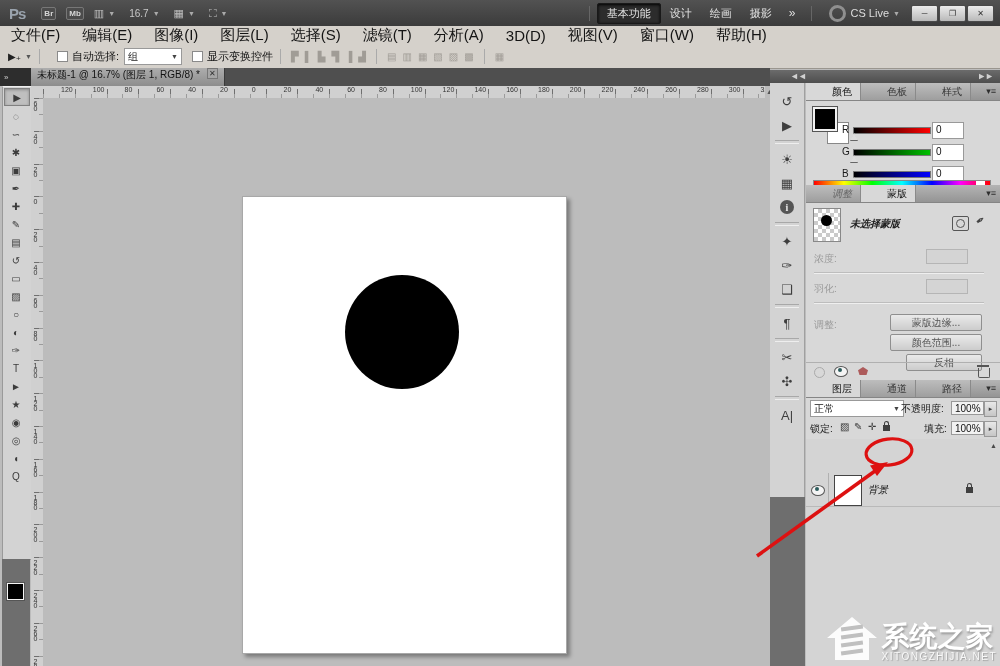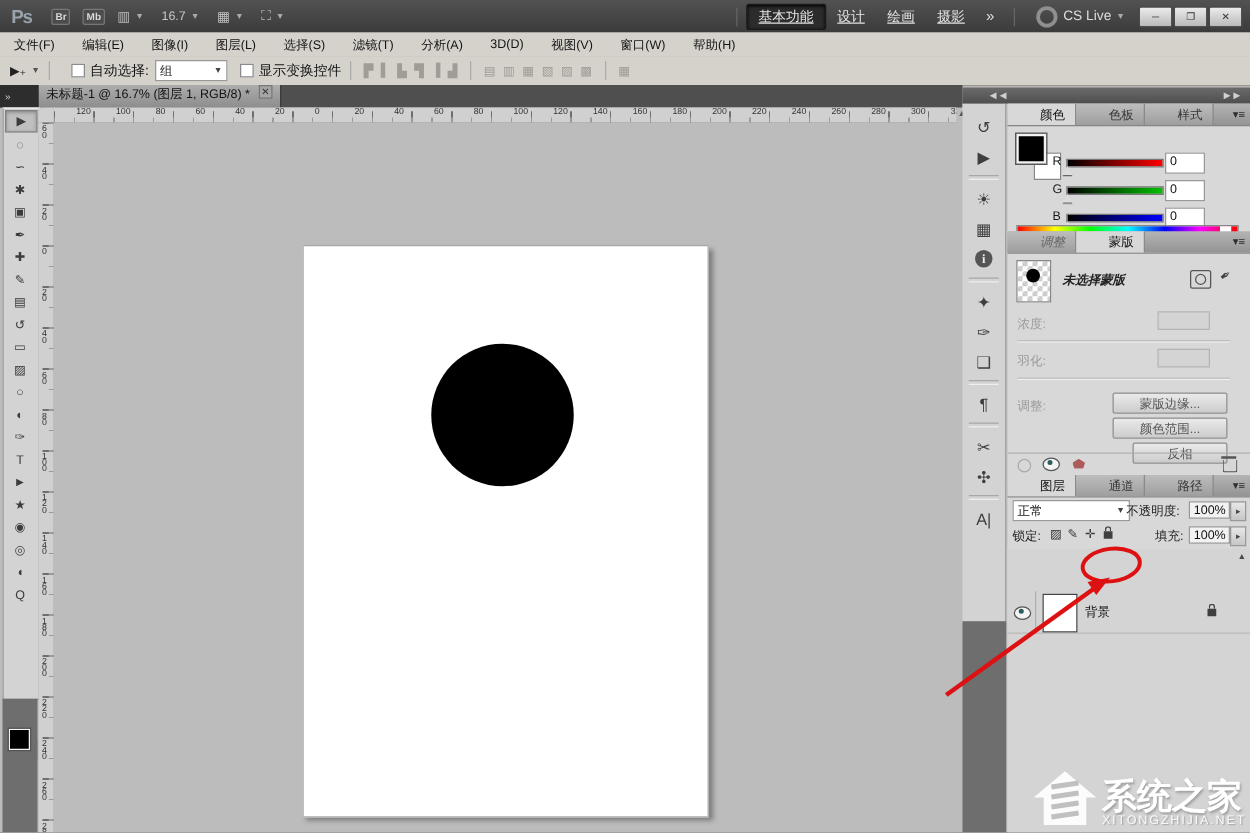--- a/index.html
+++ b/index.html
@@ -9,32 +9,32 @@
   .titlebar{position:absolute;left:0;top:0;width:1000px;height:26px;
     background:linear-gradient(#525252,#3b3b3b);display:flex;align-items:center;color:#ccc;}
   .ps-logo{color:#9aa3ad;font-weight:bold;font-size:15px;margin:0 16px 0 9px;letter-spacing:-1px;}
   .badge{background:#4c4c4c;border:1px solid #777;color:#d8d8d8;font-size:8px;font-weight:bold;
     padding:1px 2px;margin-right:10px;border-radius:2px;}
   .tb-group{display:flex;align-items:center;margin-right:14px;color:#c8c8c8;font-size:10px;}
   .tb-ico{font-size:11px;color:#bdbdbd;}
   .caret{font-size:7px;color:#aaa;margin-left:4px;}
   .tb-spring{flex:1;}
   .tb-sep{width:1px;height:15px;background:#666;margin:0 7px;}
-  .ws{padding:2px 9px;font-size:11px;color:#e2e2e2;cursor:default;text-decoration:underline;}
+  .ws{padding:2px 9px;font-size:11px;color:#e2e2e2;cursor:default;}
   .ws.active{background:#2c2c2c;border:1px solid #191919;border-radius:2px;box-shadow:inset 0 1px 3px #000;}
   .ws-more{color:#ddd;font-size:12px;padding:0 8px;}
   .cslive{display:flex;align-items:center;color:#ddd;margin:0 10px;}
   .cslive-ring{width:11px;height:11px;border:3px solid #8f8f8f;border-radius:50%;margin-right:5px;}
   .winbtns{display:flex;margin-right:6px;}
   .winbtn{width:25px;height:15px;background:linear-gradient(#ececec,#b9b9b9);border:1px solid #4a4a4a;
     color:#333;font-size:8px;display:flex;align-items:center;justify-content:center;margin-left:1px;border-radius:2px;}
   
   .menubar{position:absolute;left:0;top:26px;width:1000px;height:19px;background:#d5d1cb;
     display:flex;align-items:center;border-bottom:1px solid #bab6b0;}
-  .menu-item{padding:0 11px;font-size:10px;color:#141414;text-align:center;}
+  .menu-item{padding:0 11px;font-size:15px;color:#141414;text-align:center;}
   
   .optionsbar{position:absolute;left:0;top:45px;width:1000px;height:23px;background:#d5d1cb;
     display:flex;align-items:center;border-bottom:1px solid #9a968f;}
   .opt-moveico{font-size:10px;color:#222;margin-left:8px;}
   .checkbox{width:9px;height:9px;background:#fff;border:1px solid #8a8a8a;margin:0 4px 0 10px;}
   .opt-label{font-size:11px;color:#141414;}
   .opt-select{width:50px;height:15px;background:#fff;border:1px solid #999;margin-left:5px;
     display:flex;align-items:center;justify-content:space-between;font-size:10px;color:#222;padding:0 3px;}
   .gray-ico{color:#a09c96;font-size:10px;margin:0 3px;}
   
@@ -168,21 +168,21 @@
   .layer-list{position:absolute;left:0;top:59px;width:194px;height:227px;background:#d4d4d4;}
   .layer-row{position:absolute;left:0;width:194px;height:33px;border-bottom:1px solid #b9b9b9;}
   .layer-row .eye{position:absolute;left:5px;top:12px;}
   .eye-sep{position:absolute;left:22px;top:0;width:1px;height:33px;background:#b0b0b0;}
   .layer-thumb{position:absolute;left:28px;top:2px;width:26px;height:29px;border:1px solid #444;}
   .layer-thumb.selected-thumb{outline:1px solid #dce9f7;}
   .thumb-dot{position:absolute;left:8px;top:9px;width:10px;height:10px;border-radius:50%;background:#000;}
   .layer-name{position:absolute;left:62px;top:10px;font-size:10px;color:#111;}
   .layer-row.selected{background:#3a8ce2;}
   .layer-row.selected .layer-name{color:#fff;}
-  .bg-italic{text-align:right;}
+  .bg-italic{font-style:italic;text-align:right;}
   .layer-lock{left:160px;top:14px;}
   .list-scroll-arrow{position:absolute;right:3px;top:3px;font-size:7px;color:#4a4a4a;}
   
   #annot{position:absolute;left:0;top:0;width:1000px;height:666px;pointer-events:none;z-index:50;}
   .watermark{position:absolute;right:3px;bottom:4px;z-index:60;display:flex;align-items:flex-end;color:#fff;}
   .wm-house{margin-right:4px;opacity:.95;}
   .wm-text{text-align:left;}
   .wm-title{font-size:28px;font-weight:bold;line-height:28px;text-shadow:1px 2px 2px rgba(90,90,90,.45);}
   .wm-url{font-size:10px;letter-spacing:1.5px;opacity:.85;text-shadow:1px 1px 1px rgba(90,90,90,.5);}
 </style>

